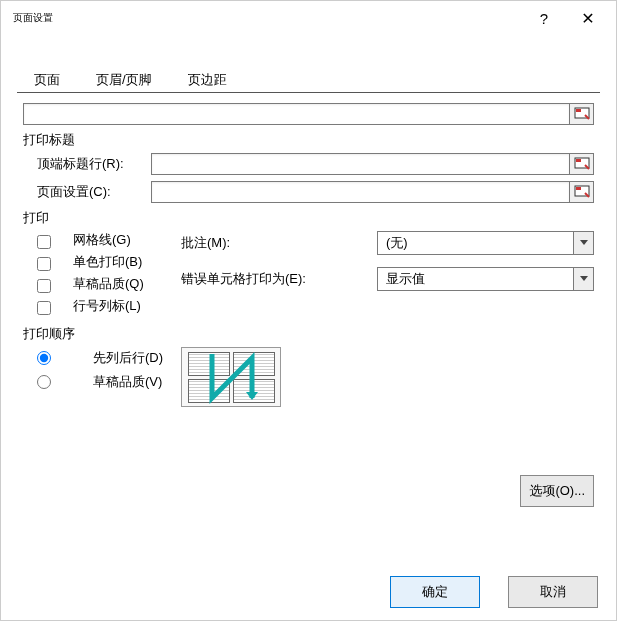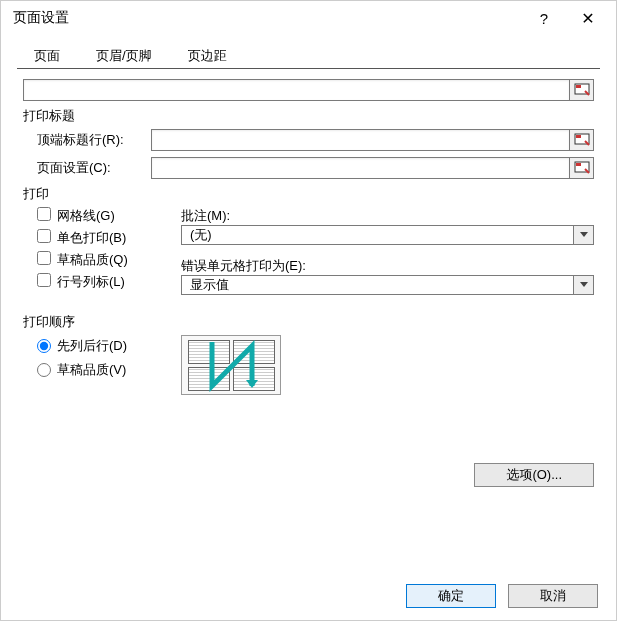--- a/index.html
+++ b/index.html
@@ -1,52 +1,52 @@
 <!DOCTYPE html>
 <html><head>
 <meta charset="utf-8">
 <style>
 * { box-sizing: border-box; margin: 0; padding: 0; }
 body { font-family: "Microsoft YaHei", "SimSun", Tahoma, sans-serif; font-size: 13px; background: #fff; }
 .window { width: 617px; height: 621px; background: #fff; border: 1px solid #ccc; position: relative; }
 .titlebar { height: 34px; display: flex; align-items: center; padding: 0 6px 0 12px; background: #fff; }
-.title-text { flex: 1; font-size: 14px; }
+.title-text { flex: 1; font-size: 10px; }
 .titlebar-btn { width: 44px; height: 30px; display: flex; align-items: center; justify-content: center; font-size: 15px; cursor: default; }
 .close-btn { font-size: 16px; }
 .content { padding: 6px 16px 0 16px; position: relative; }
-.tabs { display: flex; border-bottom: 1px solid #555; height: 28px; }
+.tabs { display: flex; border-bottom: 1px solid #555; height: 28px; margin-top: 24px; }
 .tab { padding: 4px 16px; border: 1px solid transparent; border-bottom: none; cursor: default; margin-right: 2px; position: relative; top: 1px; }
 .tab.active { border: 1px solid #7a7a7a; border-bottom: 1px solid #fff; background: #fdfdfd; outline: 1px dotted #888; outline-offset: -3px; }
 .panel { padding: 10px 6px 0 6px; }
 .row { display: flex; align-items: center; margin-bottom: 6px; }
 .lbl { width: 128px; }
 .lbl-indent { width: 128px; padding-left: 14px; }
 .field { flex: 1; height: 22px; border: 1px solid #7a7a7a; background: #fff; box-shadow: inset 0 1px 2px rgba(0,0,0,.08); }
 .picker { width: 24px; height: 22px; border: 1px solid #7a7a7a; border-left: none; display: flex; align-items: center; justify-content: center; background: #f0f0f0; }
 .picker svg { width: 16px; height: 14px; }
 .section-title { margin: 6px 0 4px 0; }
 .print-grid { display: flex; }
 .checks { width: 158px; }
-.chk { display: flex; align-items: flex-start; margin-bottom: 4px; padding-left: 14px; }
+.chk { display: flex; align-items: flex-end; margin-bottom: 4px; padding-left: 14px; gap: 16px; }
 .chk input { width: 14px; height: 14px; margin-right: 6px; }
 .dd-area { flex: 1; }
-.dd-row { display: flex; margin-bottom: 12px; flex-direction: column; }
+.dd-row { display: flex; align-items: center; margin-bottom: 12px; }
 .dd-lbl { width: 196px; }
 .dd { flex: 1; height: 24px; border: 1px solid #7a7a7a; display: flex; align-items: center; padding: 0 4px 0 8px; background: #fff; position: relative; }
 .dd-arrow { position: absolute; right: 0; top: 0; width: 20px; height: 100%; border-left: 1px solid #7a7a7a; display: flex; align-items: center; justify-content: center; background: #eee; }
 .order-row { display: flex; align-items: flex-start; margin-top: 4px; }
 .radios { width: 158px; padding-top: 2px; }
-.rad { display: flex; align-items: center; margin-bottom: 6px; padding-left: 14px; }
+.rad { display: flex; align-items: center; margin-bottom: 6px; padding-left: 14px; gap: 36px; }
 .rad input { width: 14px; height: 14px; margin-right: 6px; }
 .order-img { width: 100px; height: 60px; border: 1px solid #999; display: flex; flex-wrap: wrap; align-content: center; justify-content: center; gap: 3px; padding: 4px; position: relative; background: #f8f8f8; }
 .sheet { width: 42px; height: 24px; border: 1px solid #666; background: repeating-linear-gradient(0deg,#fff,#fff 2px,#ccc 2px,#ccc 3px), repeating-linear-gradient(90deg,transparent,transparent 9px,#888 9px,#888 10px); }
 .order-img svg { position: absolute; left: 8px; top: 2px; }
 .options-row { display: flex; justify-content: flex-end; margin-top: 68px; }
-.btn { height: 24px; padding: 0 31px; border: 1px solid #888; background: #e9e9e9; cursor: default; display:flex; align-items:center; }
-.footer { position: absolute; bottom: 12px; right: 18px; display: flex; gap: 12px; }
+.btn { height: 32px; padding: 0 8px; border: 1px solid #888; background: #e9e9e9; cursor: default; display:flex; align-items:center; }
+.footer { position: absolute; bottom: 12px; right: 18px; display: flex; gap: 28px; }
 .footer .btn { min-width: 90px; justify-content: center; }
 .footer .primary { border: 1px solid #0078d7; background: #e5f1fb; }
 </style>
 </head>
 <body>
 
 <div class="window">
   <div class="titlebar">
     <div class="title-text">页面设置</div>
     <div class="titlebar-btn">?</div>

